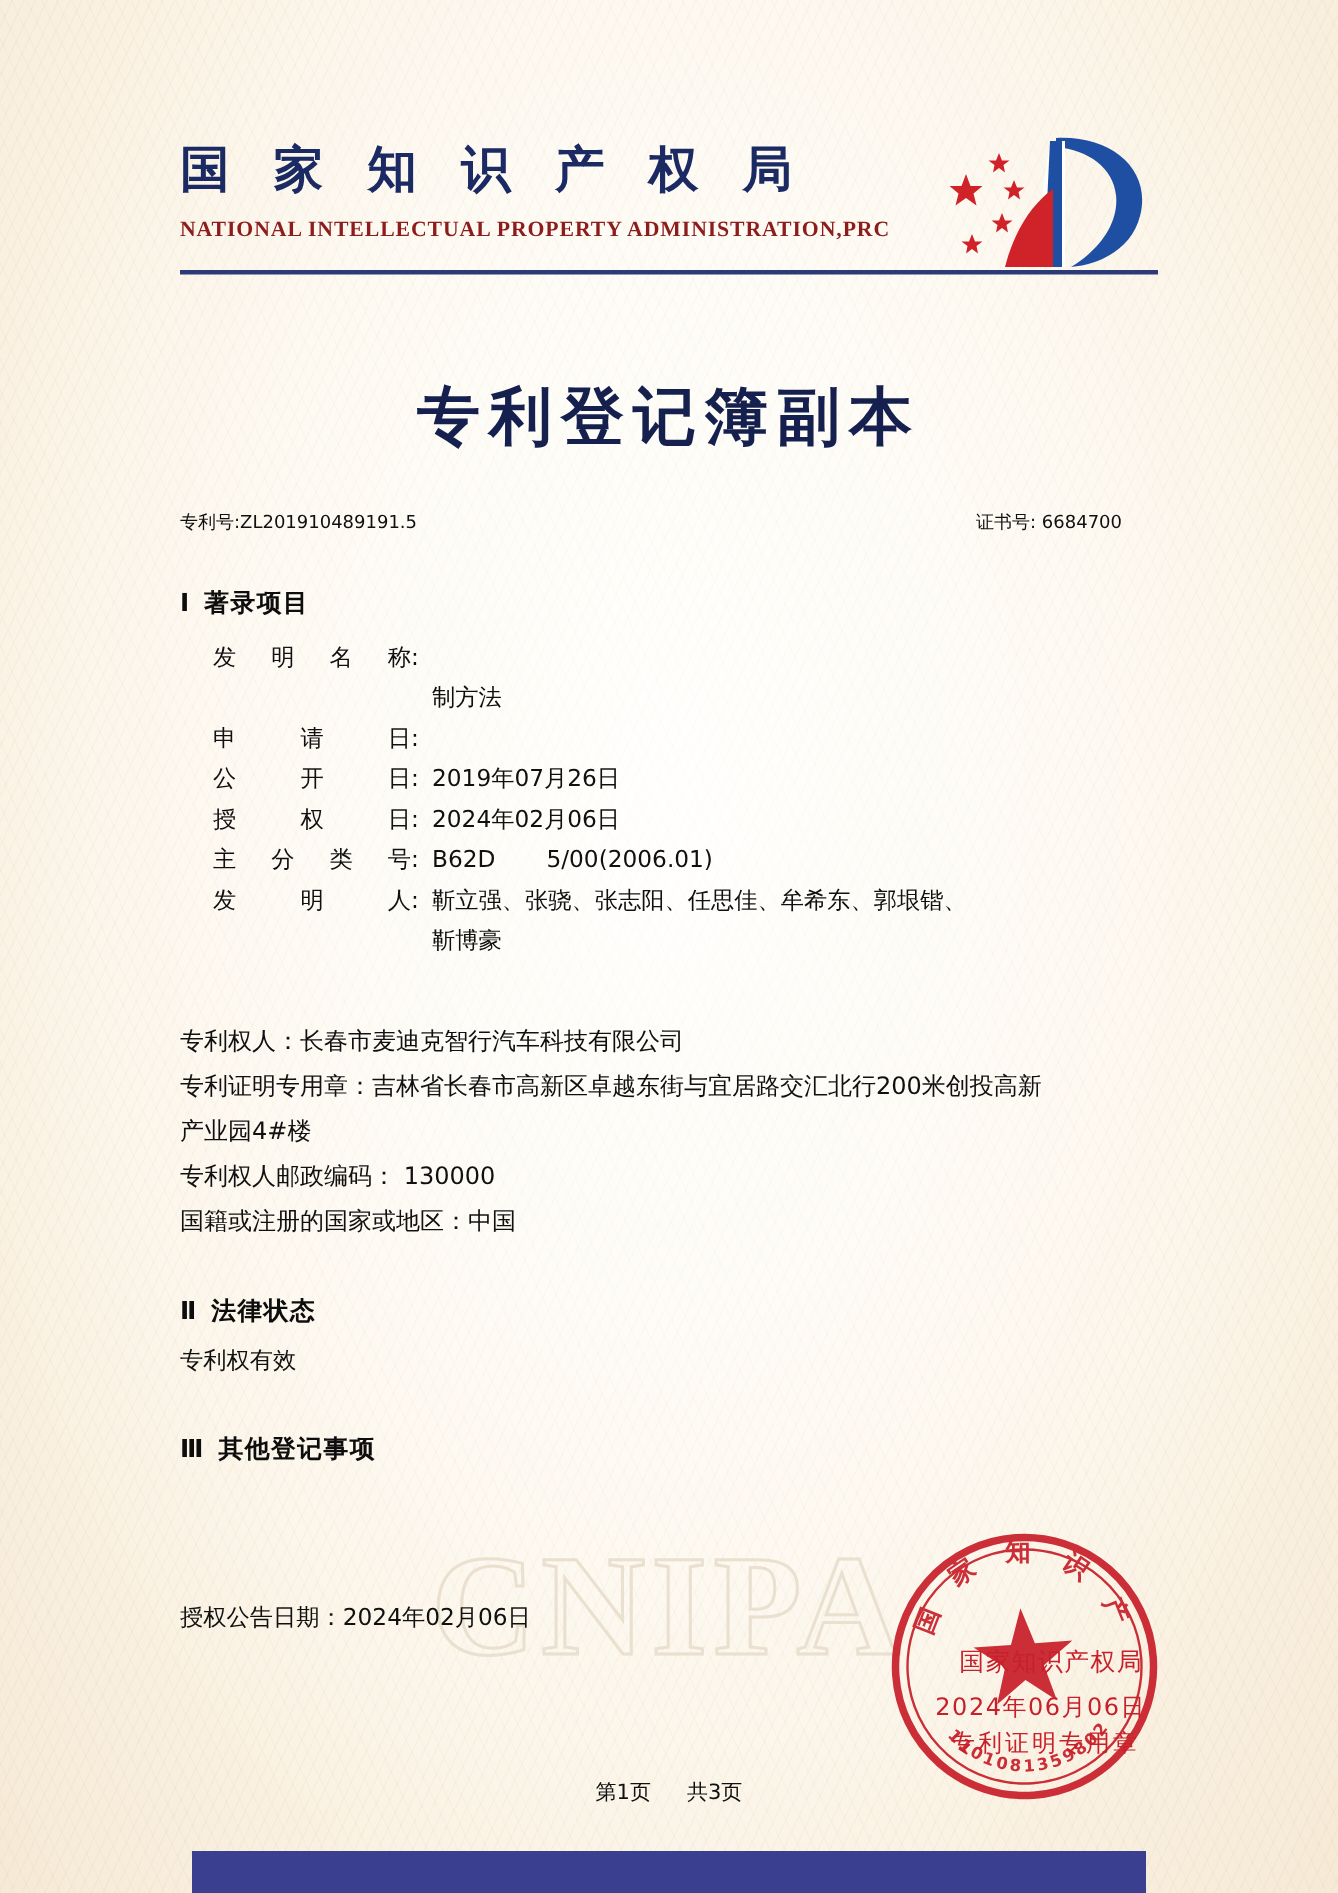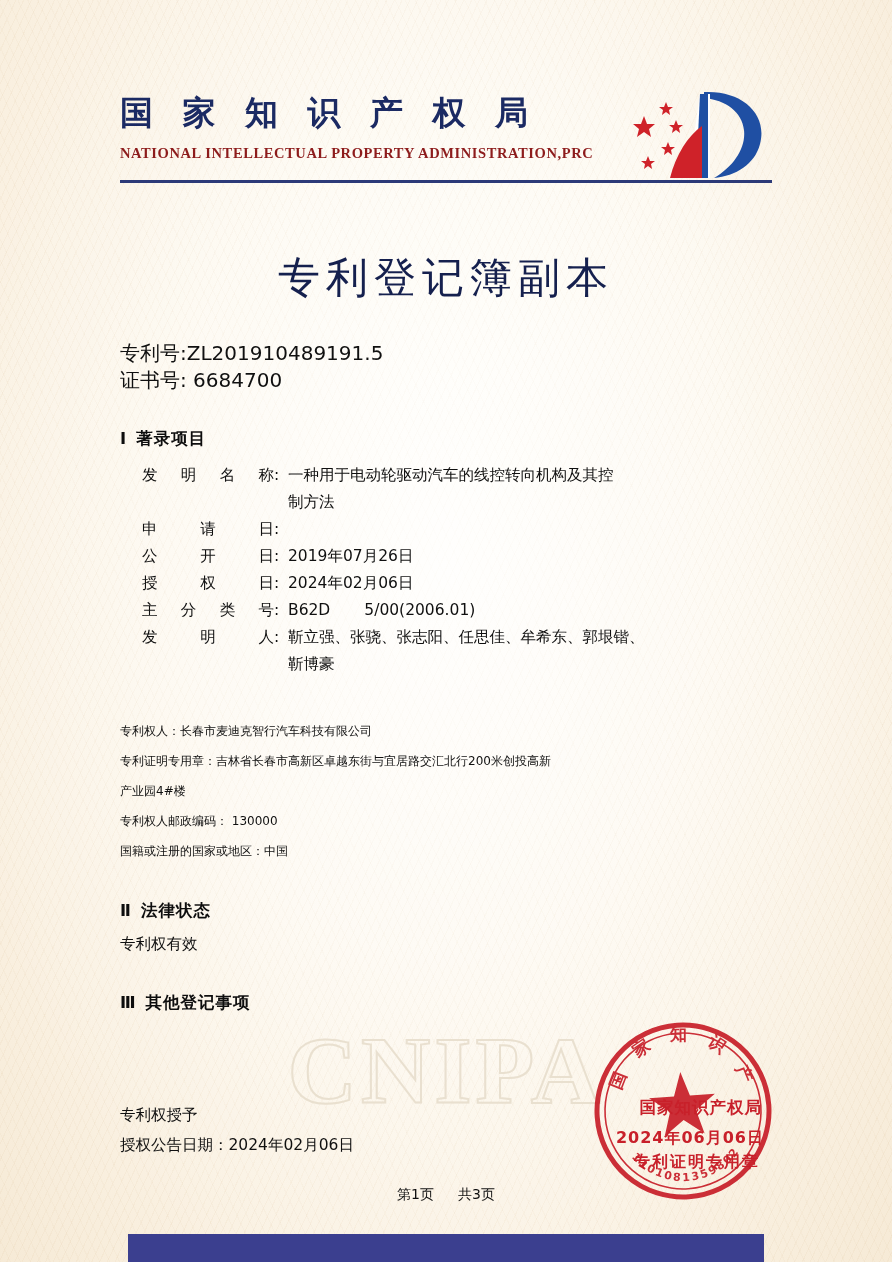--- a/index.html
+++ b/index.html
@@ -82,33 +82,32 @@
     height: 3px;
     background: #2c3a78;
   }
 
   
   .doc-title {
     margin-top: 34px;
     text-align: center;
     font-family: "DejaVu Sans", "Liberation Sans", sans-serif;
     font-size: 42px;
-    font-weight: normal;
+    font-weight: bold;
     letter-spacing: 6px;
     color: #15204e;
   }
 
   
   .num-row {
     margin-top: 34px;
     display: flex;
     justify-content: space-between;
-    font-size: 20px;
-    color: #101010;
-    flex-direction: column;
+    font-size: 12px;
+    color: #101010;
   }
   .num-row .right { margin-right: 24px; }
 
   
   .section-head {
     margin-top: 34px;
     font-size: 16.5px;
     font-weight: bold;
     color: #0d0d0d;
     letter-spacing: 1px;
@@ -133,21 +132,21 @@
     justify-content: space-between;
     letter-spacing: 0;
   }
   .field .lbl .ch { display: inline-block; }
   .field .colon { width: 14px; flex: 0 0 14px; }
   .field .val { flex: 1 1 auto; }
   .field .val .sub2 { margin-left: 34px; }
 
   .owner-block {
     margin-top: 38px;
-    font-size: 12px;
+    font-size: 16px;
     line-height: 30px;
     color: #101010;
   }
 
   .status-text {
     margin-top: 8px;
     font-size: 15.5px;
     color: #101010;
     line-height: 28px;
   }
@@ -184,21 +183,21 @@
     width: 182px;
     height: 182px;
     z-index: 6;
     opacity: 0.93;
     transform: rotate(-4deg);
   }
   .seal-text {
     position: absolute;
     z-index: 7;
     color: #c8202a;
-    font-weight: bold;
+    font-weight: normal;
     white-space: nowrap;
   }
   .seal-line1 {
     right: 130px;
     top: 1097px;
     font-size: 16.5px;
     letter-spacing: 1px;
   }
   .seal-line2 {
     right: 128px;
@@ -285,21 +284,21 @@
 
       <div class="field">
         <span class="lbl">
           <span class="ch">发</span>
           <span class="ch">明</span>
           <span class="ch">名</span>
           <span class="ch">称</span>
         </span>
         <span class="colon">:</span>
         <span class="val">
-          <span>一种用于电动轮驱动汽车的线控转向机构及其控</span><br>
+          <br>
           <span>制方法</span>
         </span>
       </div>
 
       <div class="field">
         <span class="lbl">
           <span class="ch">申</span>
           <span class="ch">请</span>
           <span class="ch">日</span>
         </span>
@@ -365,21 +364,20 @@
     <div class="section-head">
       <span class="rn">Ⅱ</span><span>法律状态</span>
     </div>
     <div class="status-text">专利权有效</div>
 
     <div class="section-head">
       <span class="rn">Ⅲ</span><span>其他登记事项</span>
     </div>
 
     <div class="grant-block">
-      <div>专利权授予</div>
       <div>授权公告日期：2024年02月06日</div>
     </div>
 
   </div>
 
   <div class="watermark">CNIPA</div>
 
   <div class="seal">
     <svg viewBox="0 0 182 182" width="182" height="182" aria-hidden="true">
       <circle cx="91" cy="91" r="86" fill="none" stroke="#c8202a" stroke-width="5"></circle>

